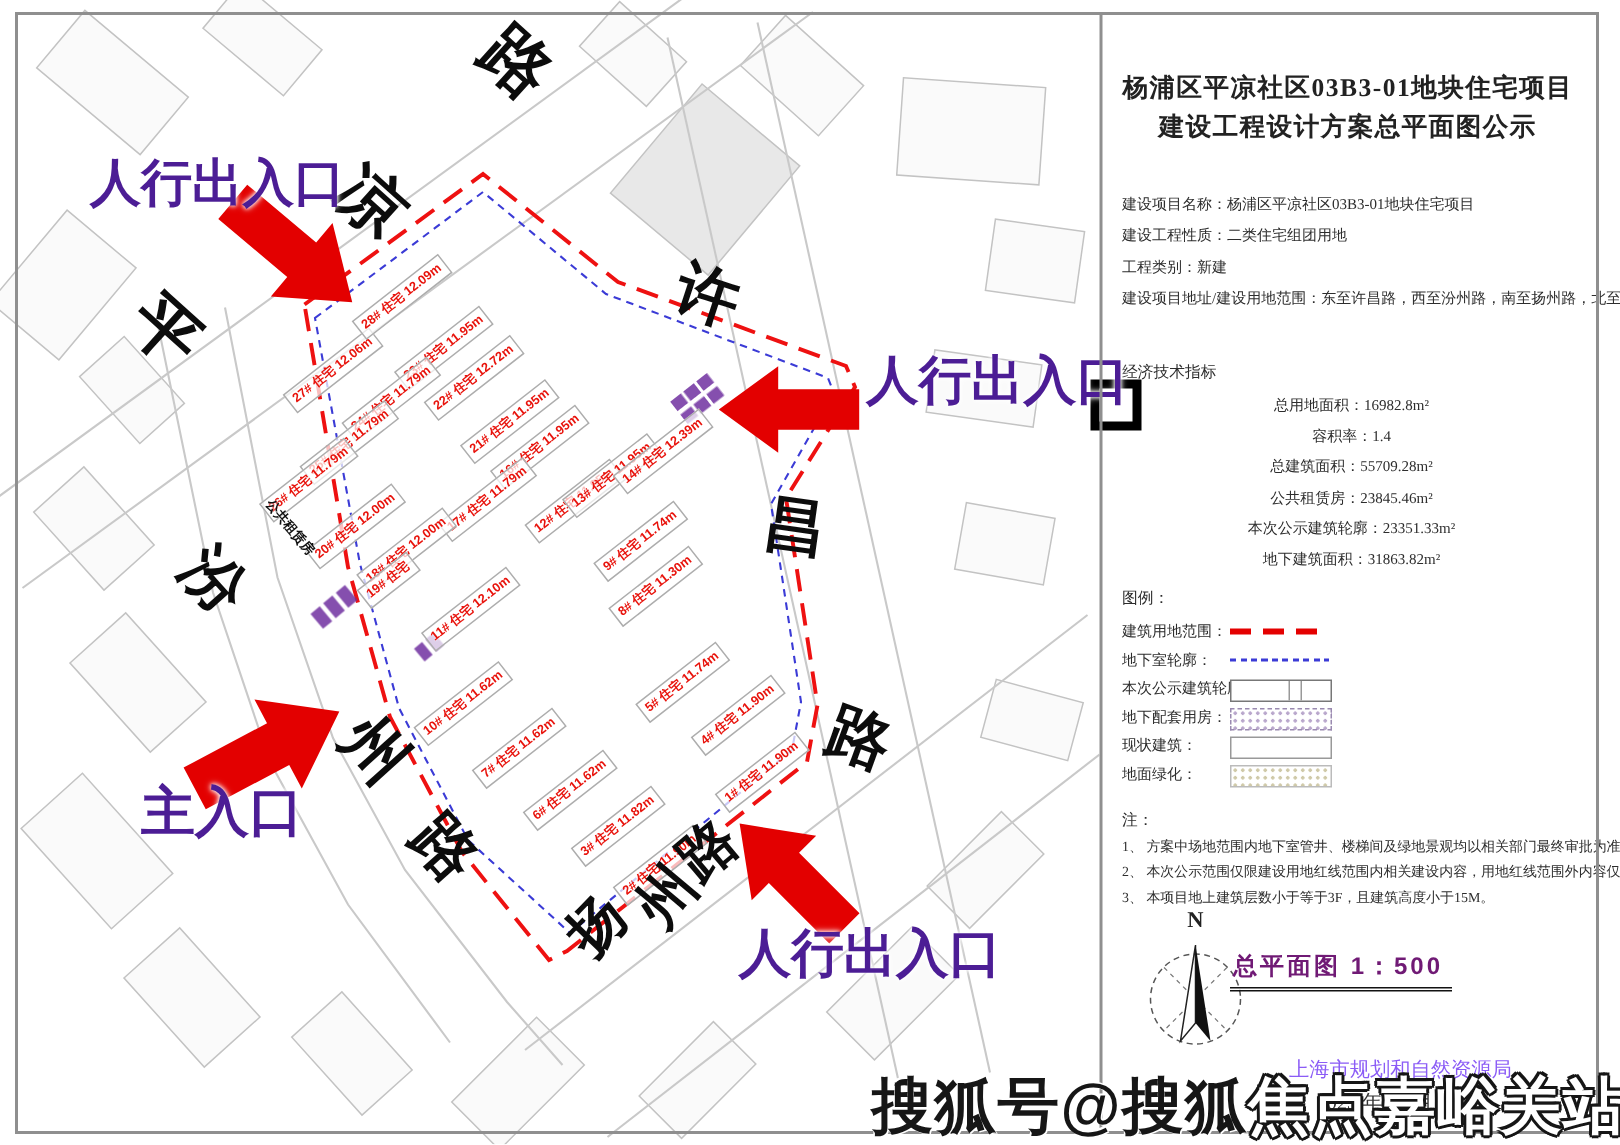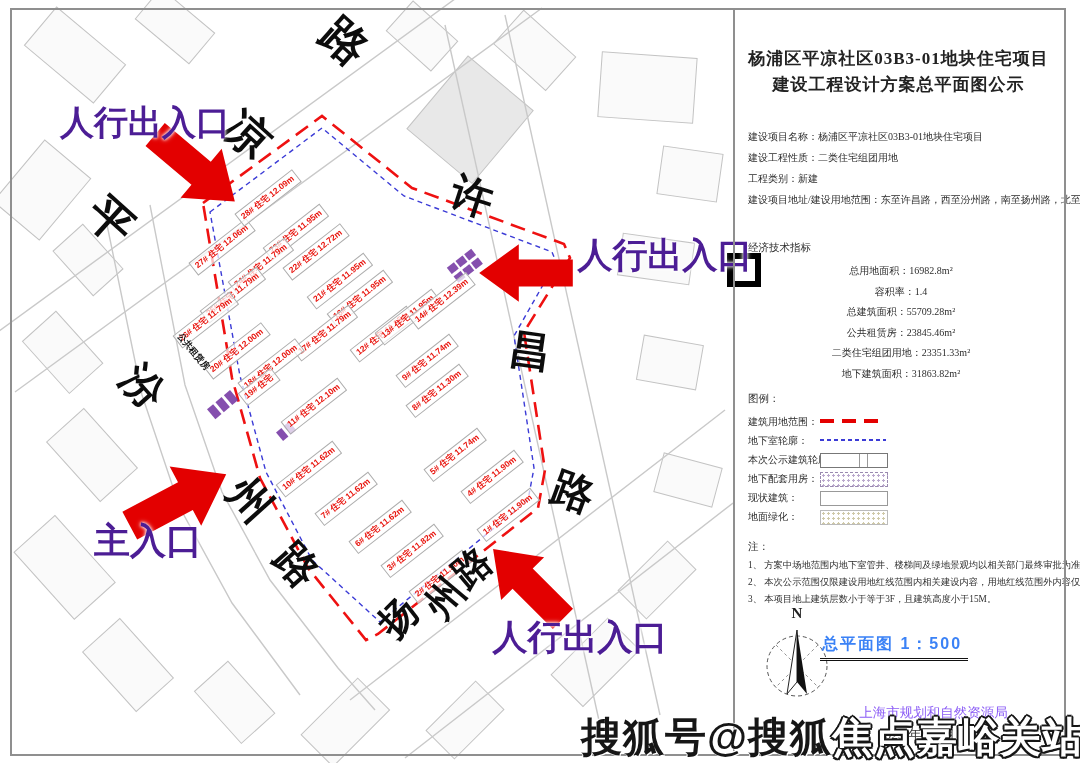--- a/index.html
+++ b/index.html
@@ -29,21 +29,21 @@
   .sw-outline{border:1px solid #777;background:#fff;}
   .sw-outline::before{content:"";position:absolute;left:38px;top:0;bottom:0;width:1px;background:#999;}
   .sw-outline::after{content:"";position:absolute;left:46px;top:0;bottom:0;width:1px;background:#999;}
   .sw-purple-dots{border:1px dashed #9a8ab0;background:radial-gradient(#b9a7cc 1px,transparent 1.2px);background-size:5px 5px;}
   .sw-plain{border:1px solid #999;background:#fff;}
   .sw-green-dots{border:1px solid #bbb;background:radial-gradient(#cfc9a8 1px,transparent 1.2px);background-size:5px 5px;}
   .notes-head{position:absolute;left:13px;top:532px;font-size:10.5px;}
   .note-lines{position:absolute;left:13px;top:549px;width:310px;}
   .note-line{font-size:9.3px;line-height:17px;white-space:nowrap;}
   .compass{position:absolute;left:14px;top:596px;}
-  .scale-text{position:absolute;left:85px;top:626px;font-size:16px;font-weight:bold;color:#3b82f6;
+  .scale-text{position:absolute;left:85px;top:626px;font-size:16px;font-weight:bold;color:#701a75;
               border-bottom:3px double #111;padding:0 6px 3px 2px;letter-spacing:2px;font-family:"Liberation Sans",sans-serif;}
   .agency{position:absolute;left:0;top:696px;width:100%;text-align:center;font-size:13.5px;color:#8b5cf6;padding-left:70px;box-sizing:border-box;}
   .date-line{position:absolute;left:0;top:718px;width:100%;text-align:center;font-size:13.5px;color:#333;padding-left:70px;box-sizing:border-box;}
 
   
   .map{position:absolute;left:0;top:0;width:733px;height:763px;}
   .map svg{position:absolute;left:0;top:0;}
   .bldg{position:absolute;white-space:nowrap;background:rgba(255,255,255,.72);border:1px solid #adadad;
         color:#e8130c;font-weight:bold;font-size:8.5px;padding:1px 3px;
         text-shadow:0 0 2px #fff;font-family:"Liberation Sans",sans-serif;}
@@ -79,21 +79,21 @@
         <div class="info-line">建设项目地址/建设用地范围：东至许昌路，西至汾州路，南至扬州路，北至平凉路</div>
       </div>
 
     <div class="stamp"></div>
     <div class="ind-head">经济技术指标</div>
     <div class="ind-lines" id="ind-lines">
         <div class="ind-line">总用地面积：16982.8m²</div>
         <div class="ind-line">容积率：1.4</div>
         <div class="ind-line">总建筑面积：55709.28m²</div>
         <div class="ind-line">公共租赁房：23845.46m²</div>
-        <div class="ind-line">二类住宅组团用地：23351.33m²</div>
+        <div class="ind-line">本次公示建筑轮廓：23351.33m²</div>
         <div class="ind-line">地下建筑面积：31863.82m²</div>
       </div>
 
     <div class="legend-head">图例：</div>
     <div class="legend-rows" id="legend-rows">
         <div class="legend-row"><span>建筑用地范围：</span><span class="swatch sw-red-dash"></span></div>
         <div class="legend-row"><span>地下室轮廓：</span><span class="swatch sw-blue-dash"></span></div>
         <div class="legend-row"><span>本次公示建筑轮廓：</span><span class="swatch sw-outline"></span></div>
         <div class="legend-row"><span>地下配套用房：</span><span class="swatch sw-purple-dots"></span></div>
         <div class="legend-row"><span>现状建筑：</span><span class="swatch sw-plain"></span></div>

